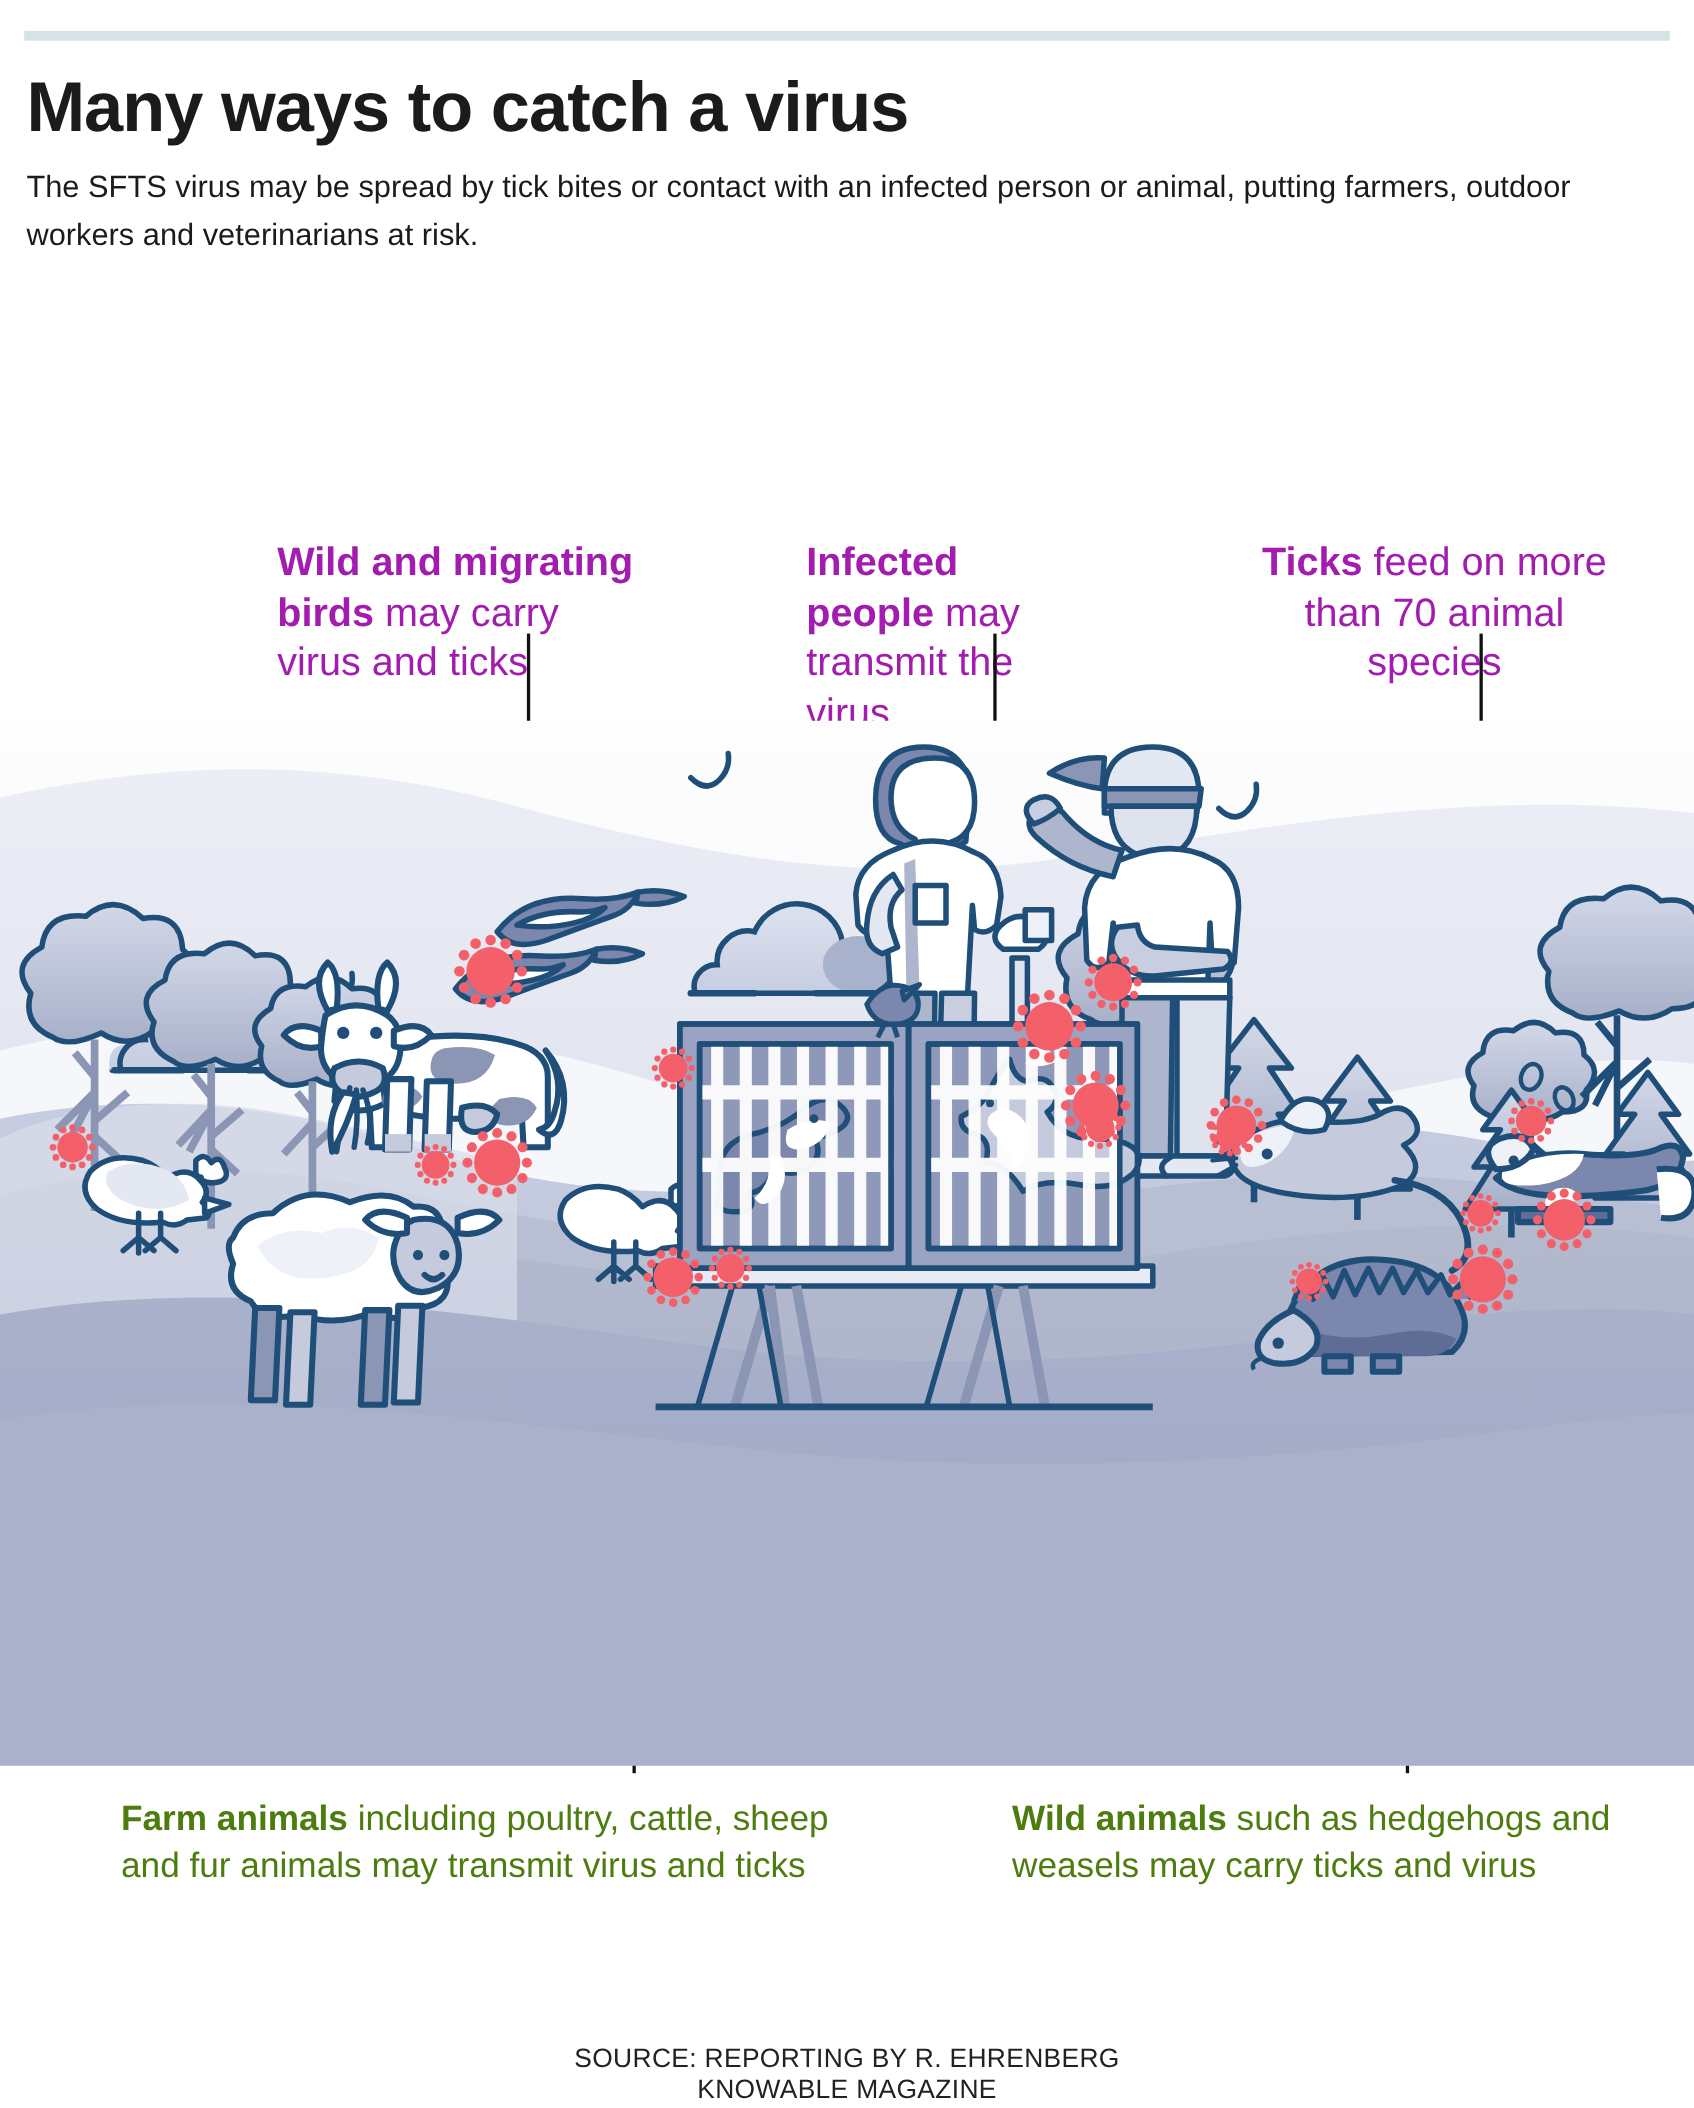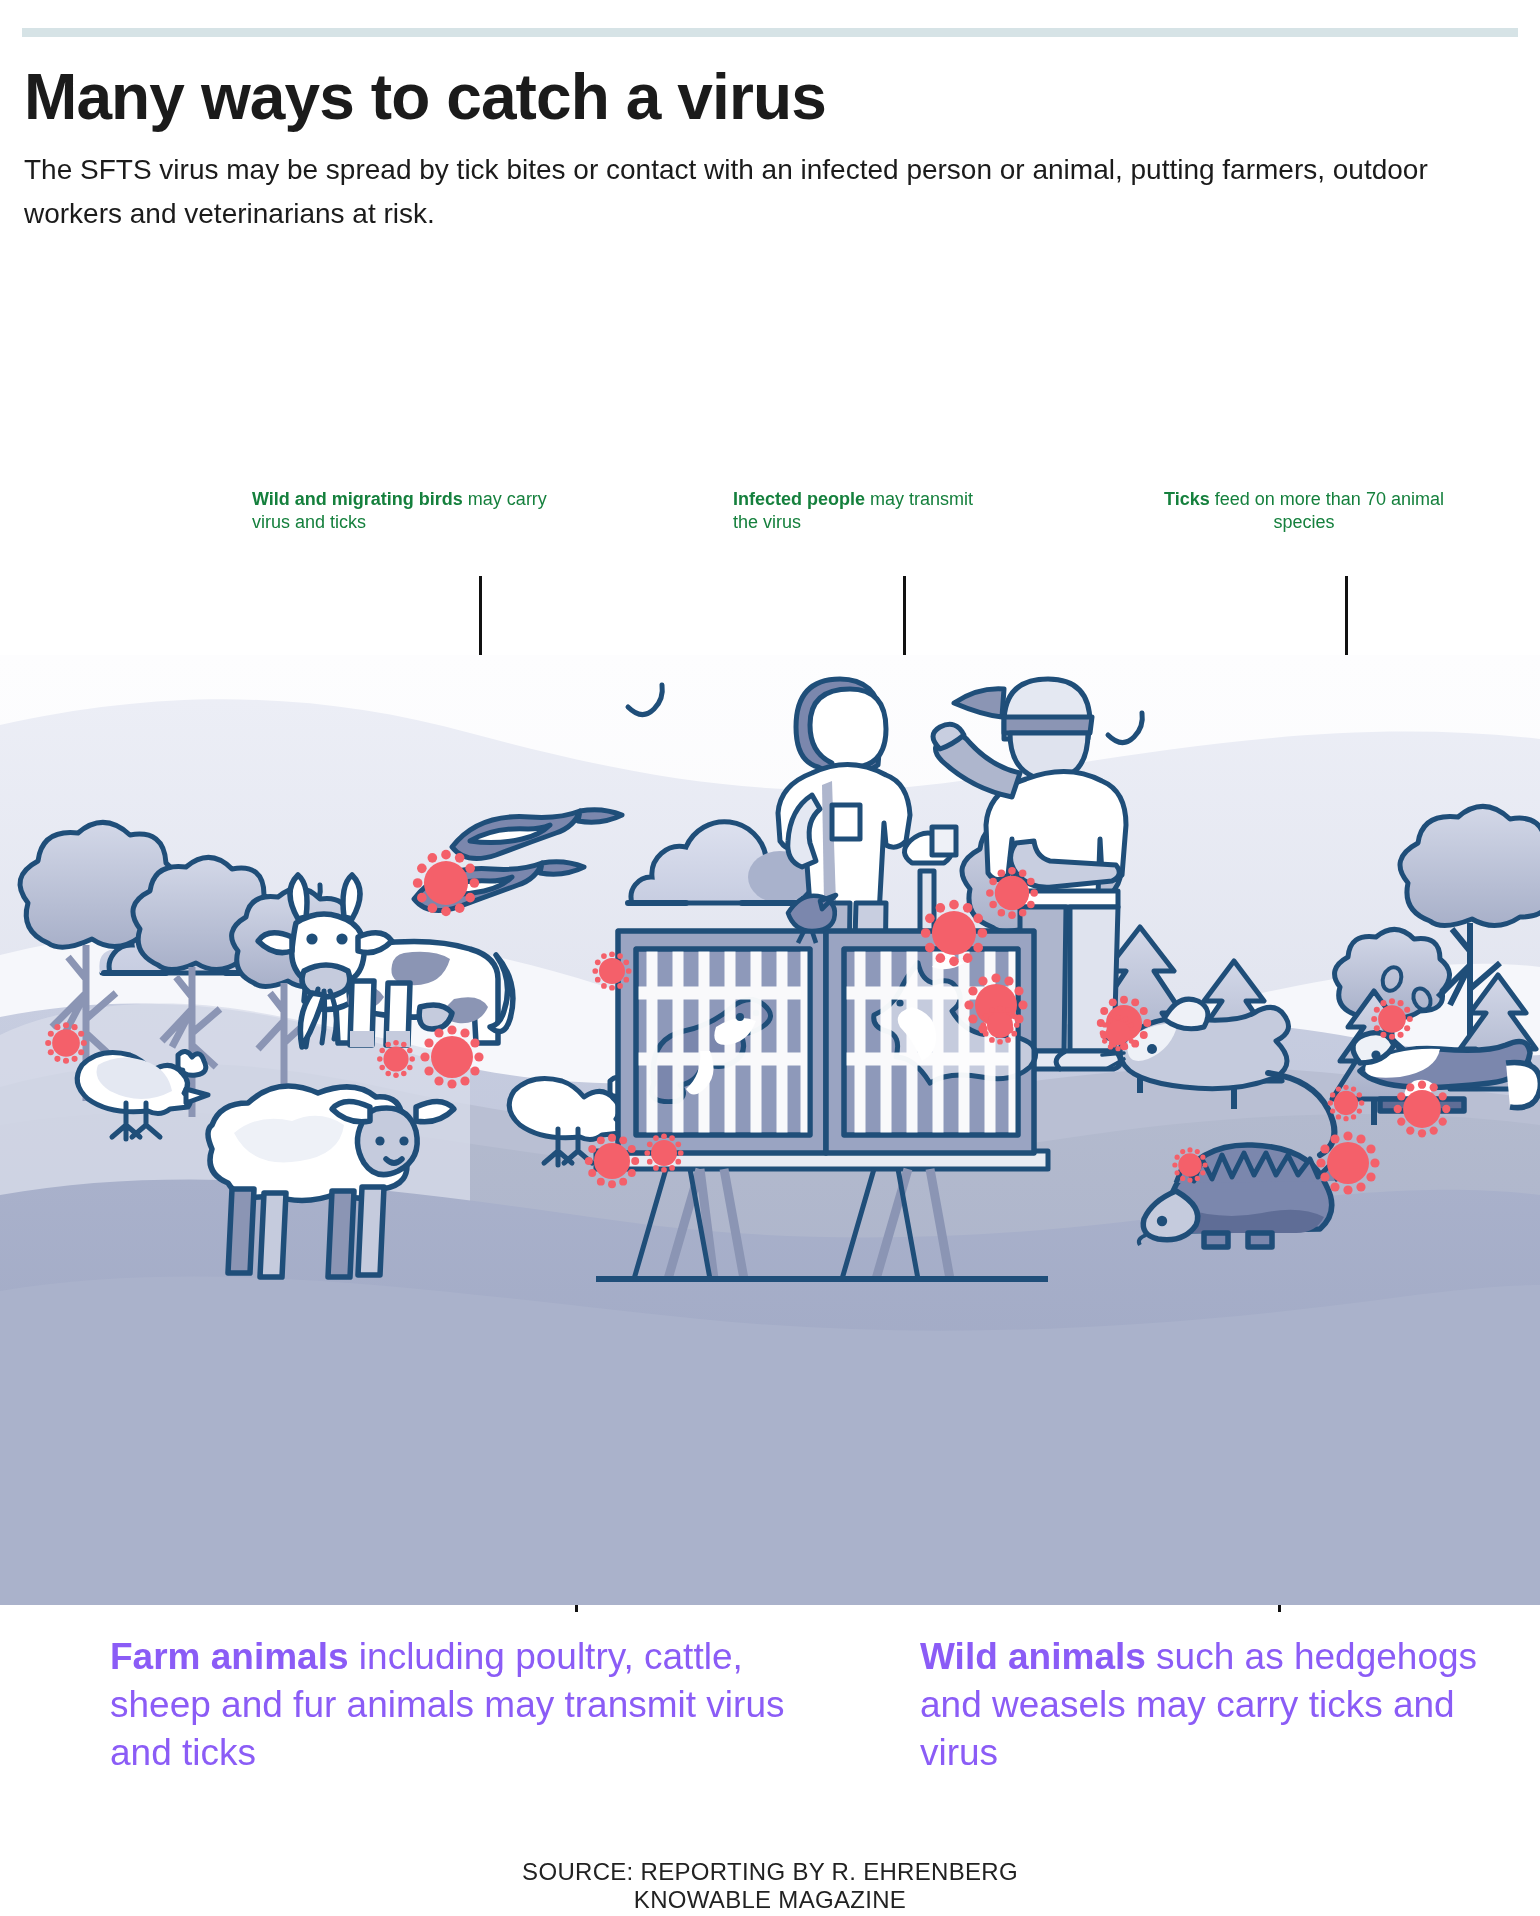--- a/index.html
+++ b/index.html
@@ -28,35 +28,35 @@
     font-size: 64px; font-weight: 700; color: #1b1b1b;
     letter-spacing: -0.9px; line-height: 1.1;
   }
   .subtitle {
     margin-top: 16px;
     font-size: 28px; font-weight: 400; color: #1b1b1b;
     line-height: 1.55; max-width: 1420px;
   }
 
   
-  .callout { position: absolute; font-size: 18px; line-height: 1.27; color: #15803d; }
+  .callout { position: absolute; font-size: 36px; line-height: 1.27; color: #a21caf; }
   .callout b { font-weight: 700; }
   .callout-birds  { left: 252px; top: 488px; width: 330px; }
   .callout-people { left: 733px; top: 488px; width: 260px; }
   .callout-ticks  { left: 1139px; top: 488px; width: 330px; text-align: center; }
 
   
   .leader { position: absolute; width: 2.6px; background: #111111; }
   .dot {
     position: absolute; width: 20px; height: 20px;
     border-radius: 50%; background: #111111;
   }
 
   
-  .caption { position: absolute; font-size: 37px; line-height: 1.3; color: #8b5cf6; }
+  .caption { position: absolute; font-size: 32px; line-height: 1.3; color: #4d7c0f; }
   .caption b { font-weight: 700; }
   .cap-farm { left: 110px; top: 1633px; width: 690px; }
   .cap-wild { left: 920px; top: 1633px; width: 560px; }
 
   
   .footer {
     position: absolute; left: 24px; top: 1858px; width: 1492px;
     display: flex; justify-content: space-between; align-items: center; flex-direction: column;
   }
   .footer span {

